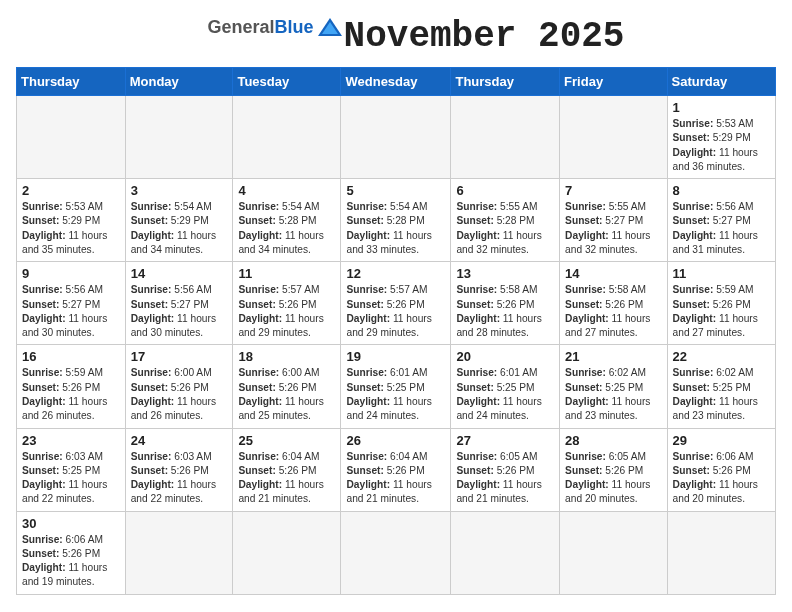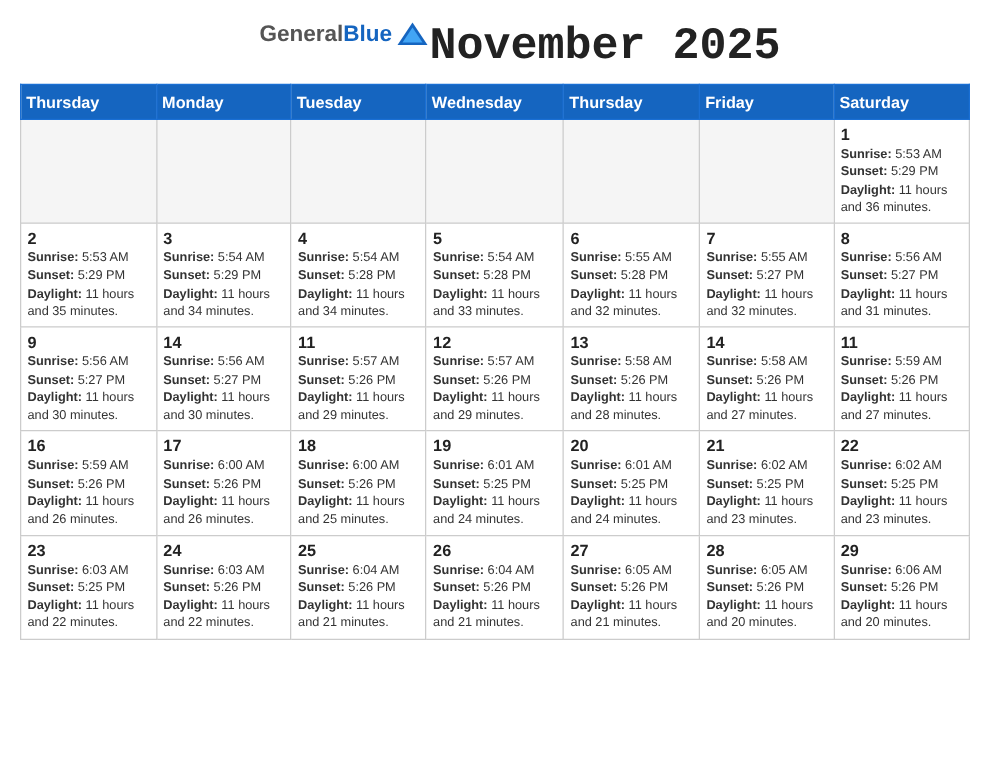--- a/index.html
+++ b/index.html
@@ -256,14 +256,26 @@
         </td>
         <td>
           <span class="day-number">28</span>
           <div class="cell-content"><strong>Sunrise:</strong> 6:05 AM<br><strong>Sunset:</strong> 5:26 PM<br><strong>Daylight:</strong> 11 hours and 20 minutes.</div>
         </td>
         <td>
           <span class="day-number">29</span>
           <div class="cell-content"><strong>Sunrise:</strong> 6:06 AM<br><strong>Sunset:</strong> 5:26 PM<br><strong>Daylight:</strong> 11 hours and 20 minutes.</div>
         </td>
       </tr>
+      <tr class="last-row">
+        <td class="has-data">
+          <span class="day-number">30</span>
+          <div class="cell-content"><strong>Sunrise:</strong> 6:06 AM<br><strong>Sunset:</strong> 5:26 PM<br><strong>Daylight:</strong> 11 hours and 19 minutes.</div>
+        </td>
+        <td class="empty"></td>
+        <td class="empty"></td>
+        <td class="empty"></td>
+        <td class="empty"></td>
+        <td class="empty"></td>
+        <td class="empty"></td>
+      </tr>
     </tbody>
 </table>
 
 </body></html>

